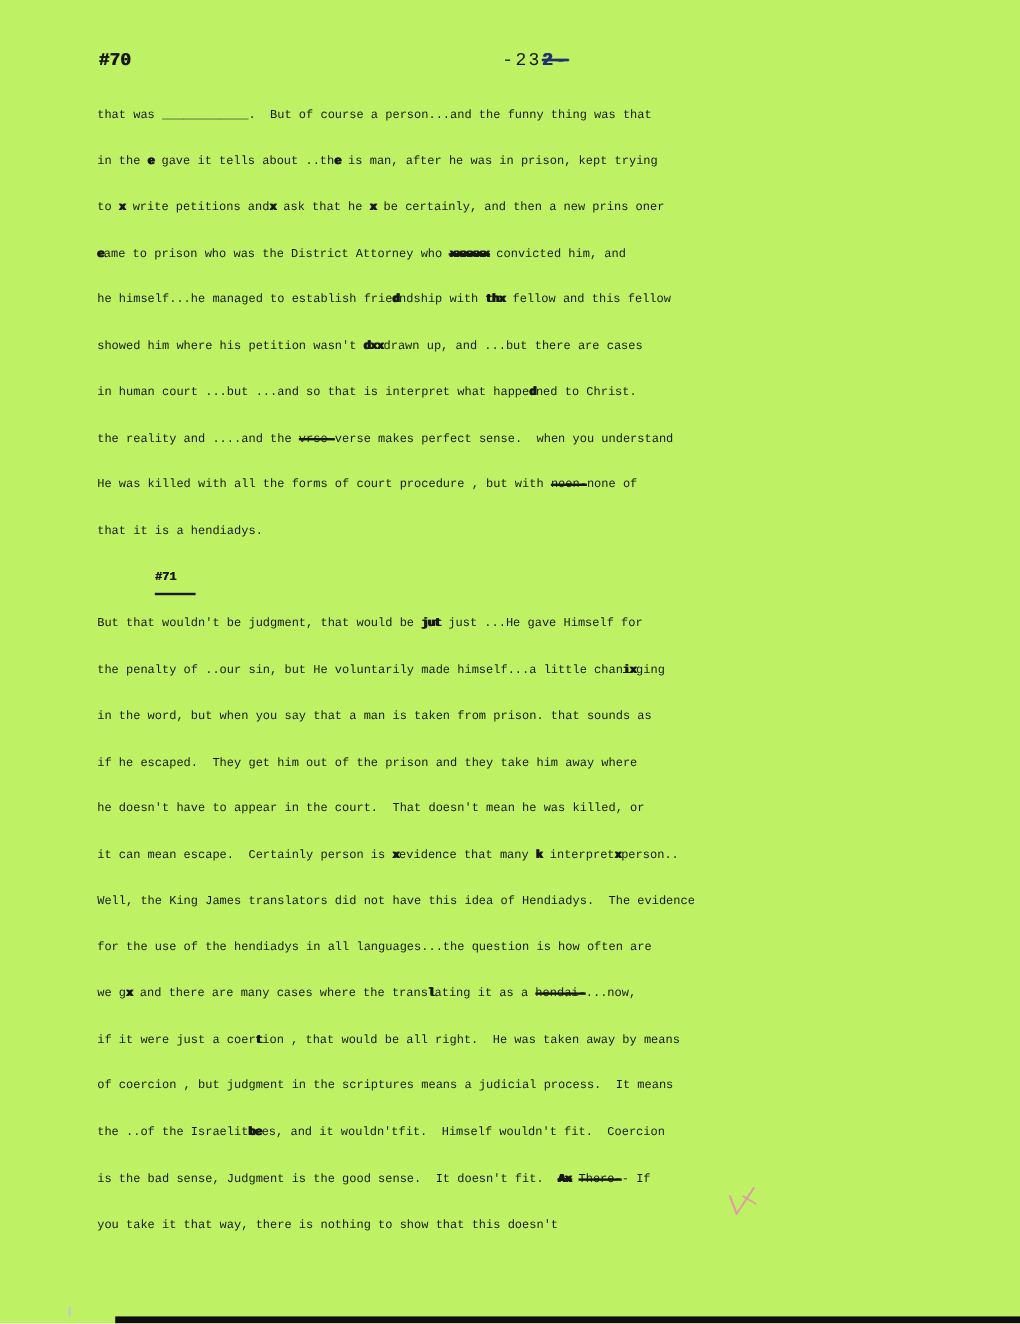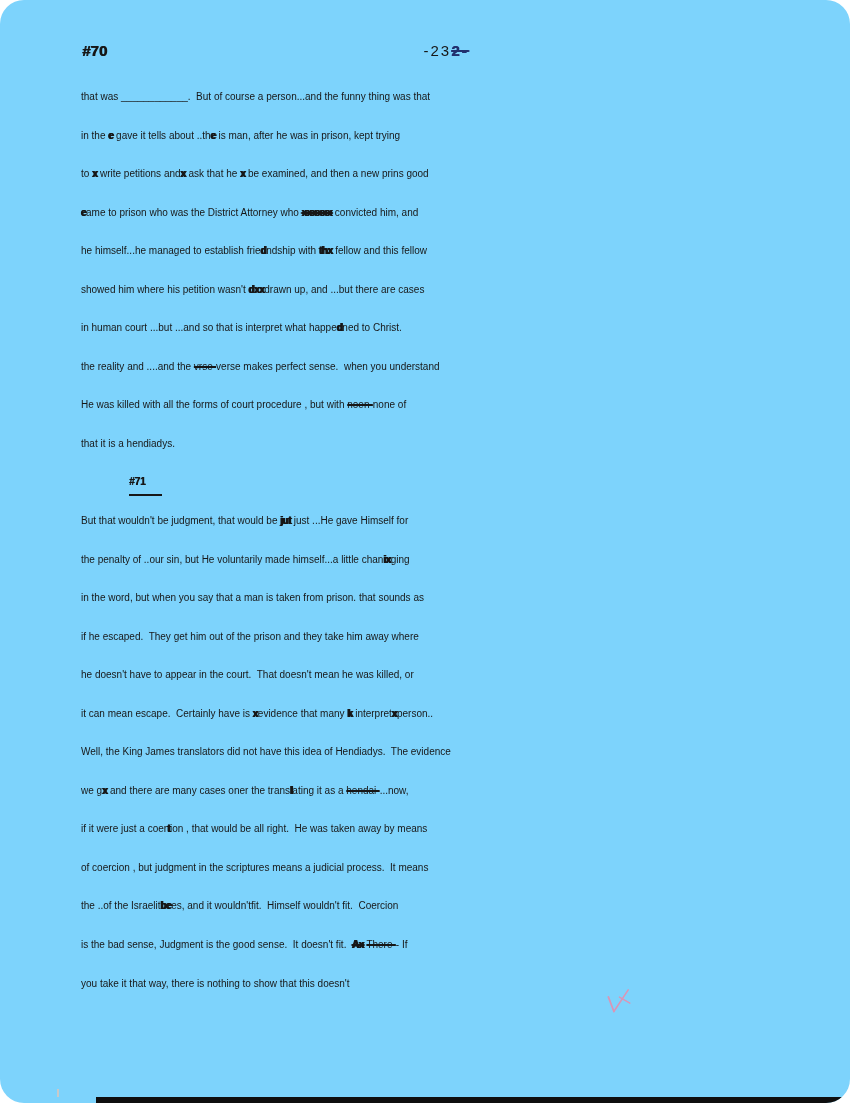--- a/index.html
+++ b/index.html
@@ -1,24 +1,23 @@
 <!DOCTYPE html>
 <html><head>
 <meta charset="utf-8">
 <style>
   html, body { margin: 0; padding: 0; background: #ffffff; }
   .page {
     position: relative;
     width: 850px;
     height: 1103px;
-    background: #7dd3fc;
+    background: #bef264;
     overflow: hidden;
-    font-family: Liberation Sans, sans-serif;
+    font-family: Liberation Mono, monospace;
     color: #171717;
-    border-radius: 24px;
   }
   .header {
     position: absolute;
     top: 42px;
     left: 82px;
     right: 40px;
     height: 24px;
     font-size: 15px;
   }
   .doc-label {
@@ -108,37 +107,38 @@
 <div class="page">
 
   <div class="header">
     <span class="doc-label">#70</span>
     <span class="pagenum"><span>-23</span><span class="pg-ov">2-</span></span>
   </div>
 
   <div class="body-block">
       <div class="line"><span>that was ____________.  But of course a person...and the funny thing was that</span></div>
       <div class="line"><span>in the </span><span class="ov">e</span><span> gave it tells about ..th</span><span class="ov">e</span><span> is man, after he was in prison, kept trying</span></div>
-      <div class="line"><span>to </span><span class="ov">x</span><span> write petitions and</span><span class="ov">x</span><span> ask that he </span><span class="ov">x</span><span> be examined, and then a new prins good</span></div>
+      <div class="line"><span>to </span><span class="ov">x</span><span> write petitions and</span><span class="ov">x</span><span> ask that he </span><span class="ov">x</span><span> be certainly, and then a new prins oner</span></div>
       <div class="line"><span class="ov">e</span><span>ame to prison who was the District Attorney who </span><span class="ovst">xxxxxx</span><span> convicted him, and</span></div>
       <div class="line"><span>he himself...he managed to establish frie</span><span class="ov">d</span><span>ndship with </span><span class="ov">thx</span><span> fellow and this fellow</span></div>
       <div class="line"><span>showed him where his petition wasn't </span><span class="ov">dxx</span><span>drawn up, and ...but there are cases</span></div>
       <div class="line"><span>in human court ...but ...and so that is interpret what happe</span><span class="ov">d</span><span>ned to Christ.</span></div>
       <div class="line"><span>the reality and ....and the </span><span class="st">vrse-</span><span>verse makes perfect sense.  when you understand</span></div>
       <div class="line"><span>He was killed with all the forms of court procedure , but with </span><span class="st">noen-</span><span>none of</span></div>
       <div class="line"><span>that it is a hendiadys.</span></div>
       <div class="line heading"><span class="hwrap"><span>#71</span></span></div>
       <div class="line"><span>But that wouldn't be judgment, that would be </span><span class="ov">jut</span><span> just ...He gave Himself for</span></div>
       <div class="line"><span>the penalty of ..our sin, but He voluntarily made himself...a little chan</span><span class="ov">ix</span><span>ging</span></div>
       <div class="line"><span>in the word, but when you say that a man is taken from prison. that sounds as</span></div>
       <div class="line"><span>if he escaped.  They get him out of the prison and they take him away where</span></div>
       <div class="line"><span>he doesn't have to appear in the court.  That doesn't mean he was killed, or</span></div>
-      <div class="line"><span>it can mean escape.  Certainly have is </span><span class="ov">x</span><span>evidence that many </span><span class="ov">k</span><span> interpret</span><span class="ov">x</span><span>person..</span></div>
+      <div class="line"><span>it can mean escape.  Certainly person is </span><span class="ov">x</span><span>evidence that many </span><span class="ov">k</span><span> interpret</span><span class="ov">x</span><span>person..</span></div>
       <div class="line"><span>Well, the King James translators did not have this idea of Hendiadys.  The evidence</span></div>
-      <div class="line"><span>we g</span><span class="ov">x</span><span> and there are many cases oner the trans</span><span class="ov">l</span><span>ating it as a </span><span class="st">hendai-</span><span>...now,</span></div>
+      <div class="line"><span>for the use of the hendiadys in all languages...the question is how often are</span></div>
+      <div class="line"><span>we g</span><span class="ov">x</span><span> and there are many cases where the trans</span><span class="ov">l</span><span>ating it as a </span><span class="st">hendai-</span><span>...now,</span></div>
       <div class="line"><span>if it were just a coer</span><span class="ov">t</span><span>ion , that would be all right.  He was taken away by means</span></div>
       <div class="line"><span>of coercion , but judgment in the scriptures means a judicial process.  It means</span></div>
       <div class="line"><span>the ..of the Israelit</span><span class="ov">be</span><span>es, and it wouldn'tfit.  Himself wouldn't fit.  Coercion</span></div>
       <div class="line"><span>is the bad sense, Judgment is the good sense.  It doesn't fit.  </span><span class="ovst">Ax</span><span> </span><span class="st">There-</span><span>- If</span></div>
       <div class="line"><span>you take it that way, there is nothing to show that this doesn't</span></div>
     </div>
 
   <svg class="pink-mark" viewBox="0 0 32 32">
     <path d="M5 13 L12 27" stroke="#e98cab" stroke-width="1.8" fill="none" stroke-linecap="round"></path>
     <path d="M12 27 L24 4" stroke="#e98cab" stroke-width="1.6" fill="none" stroke-linecap="round"></path>

